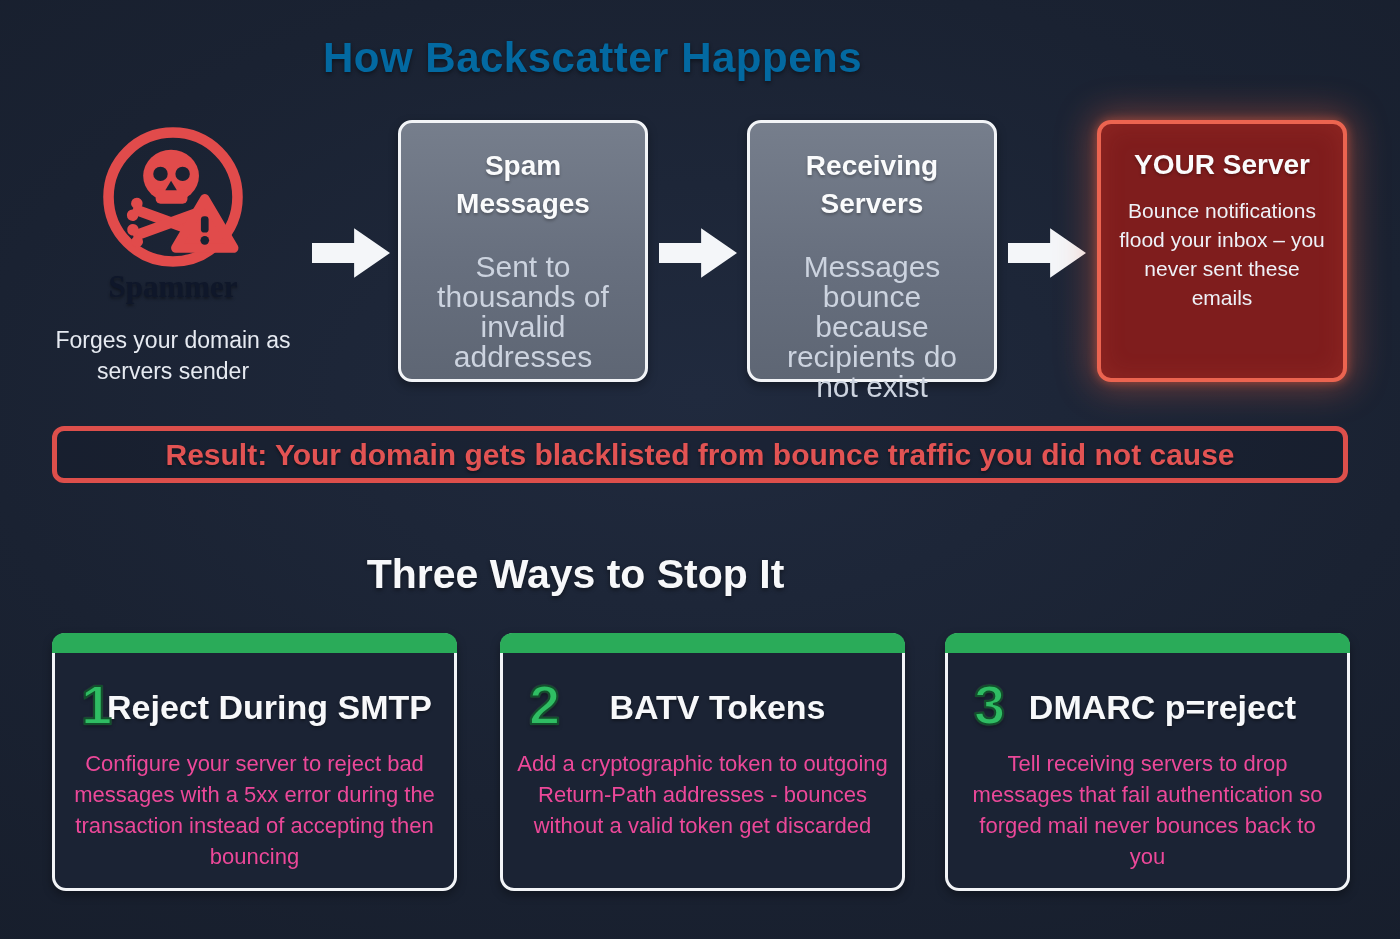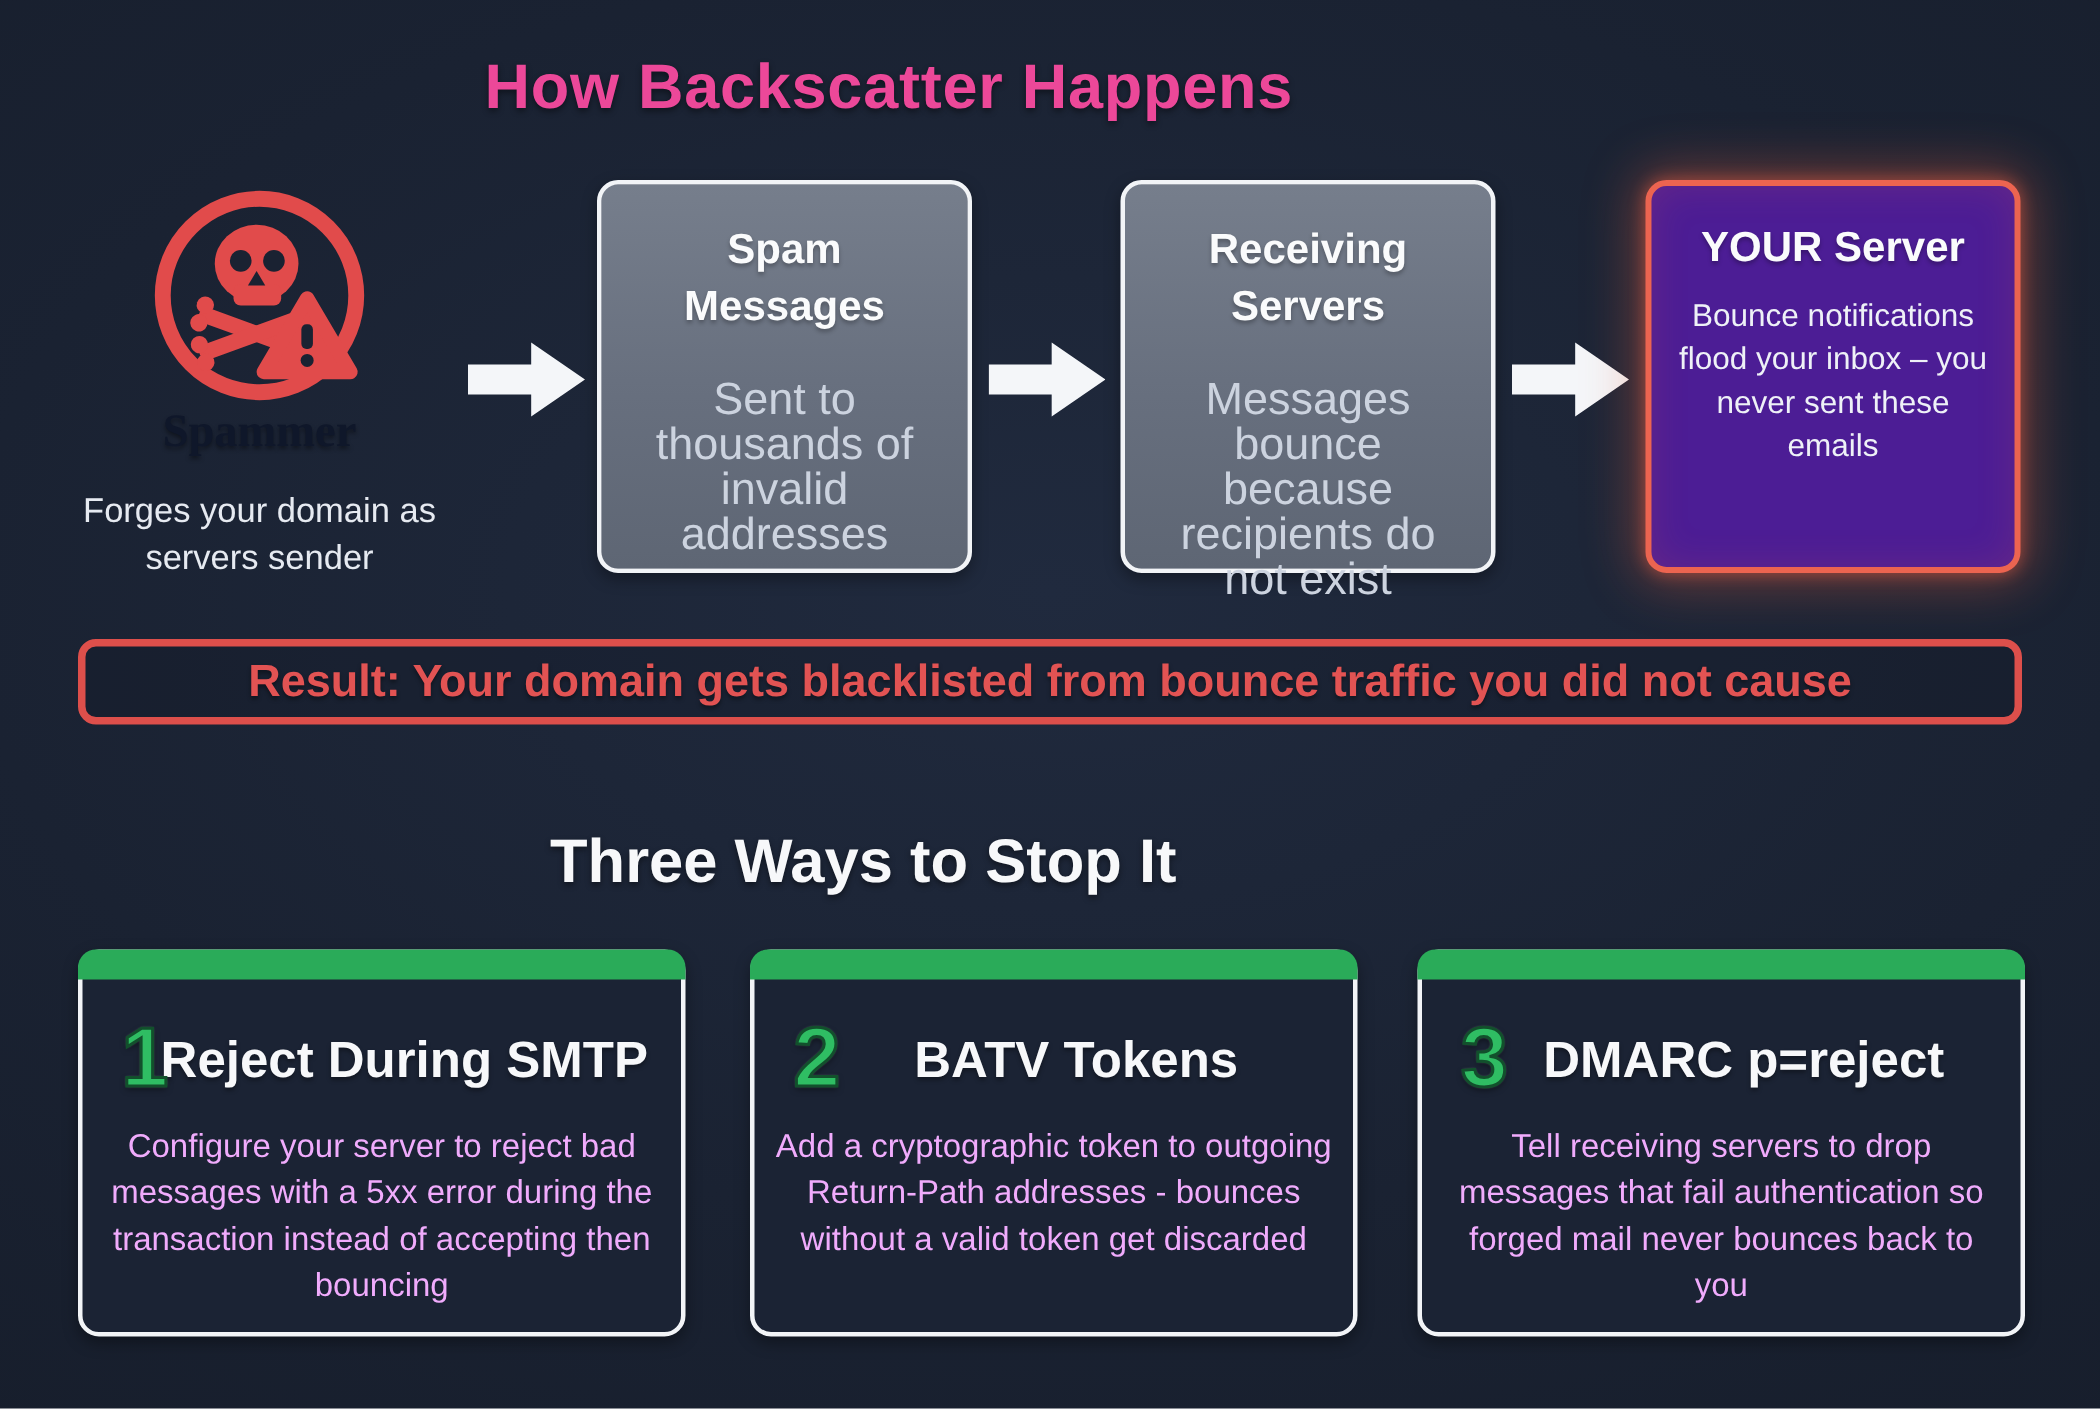--- a/index.html
+++ b/index.html
@@ -12,21 +12,21 @@
     overflow: hidden;
     color: #ffffff;
   }
   .abs { position: absolute; }
 
   
   .main-title {
     top: 34px; left: 0; width: 1185px;
     text-align: center;
     font-size: 42px; font-weight: 800; letter-spacing: 0.5px;
-    color: #ec4899;
+    color: #0369a1;
     text-shadow: 0 2px 4px rgba(0,0,0,.45);
   }
   .section-title {
     top: 551px; left: 0; width: 1151px;
     text-align: center;
     font-size: 41px; font-weight: 800;
     color: #f7f8fa;
     text-shadow: 0 2px 4px rgba(0,0,0,.45);
   }
 
@@ -64,21 +64,21 @@
   }
   .flow-box.gray {
     background: linear-gradient(180deg, #767e8c 0%, #676f7e 55%, #5f München6775 100%);
     background: linear-gradient(180deg, #767e8c 0%, #676f7e 55%, #5e6674 100%);
     box-shadow: 0 4px 10px rgba(0,0,0,.35);
   }
   .box-1 { left: 398px; }
   .box-2 { left: 747px; }
   .box-3 {
     left: 1097px;
-    background: #4c1d95;
+    background: #7f1d1d;
     border: 4px solid #ec6450;
     box-shadow: 0 0 34px 7px rgba(238,96,66,.38), 0 0 10px 1px rgba(238,96,66,.45), inset 0 0 26px rgba(238,96,66,.16);
     padding-top: 22px;
   }
   .flow-box-title {
     font-size: 28px; font-weight: 800; line-height: 38px; color: #fafbfc;
     max-width: 190px; margin: 0 auto;
     text-shadow: 0 2px 3px rgba(0,0,0,.28);
   }
   .flow-box-desc {
@@ -130,21 +130,21 @@
     line-height: 1;
   }
   .card-title {
     font-size: 34px; font-weight: 800; color: #f7f8fa;
     padding-left: 40px; padding-right: 10px;
     text-shadow: 0 2px 3px rgba(0,0,0,.35);
   }
   .card-body {
     margin-top: 8px; padding: 0 14px;
     text-align: center;
-    font-size: 22px; line-height: 31px; color: #f0abfc; font-weight: 400;
+    font-size: 22px; line-height: 31px; color: #ec4899; font-weight: 400;
   }
 </style>
 </head>
 <body>
 
 <h1 class="abs main-title">How Backscatter Happens</h1>
 
 <svg class="abs spammer-icon" viewBox="0 0 160 160" aria-hidden="true">
   <circle cx="80" cy="80" r="67" fill="none" stroke="#e14b4b" stroke-width="11"></circle>
 

